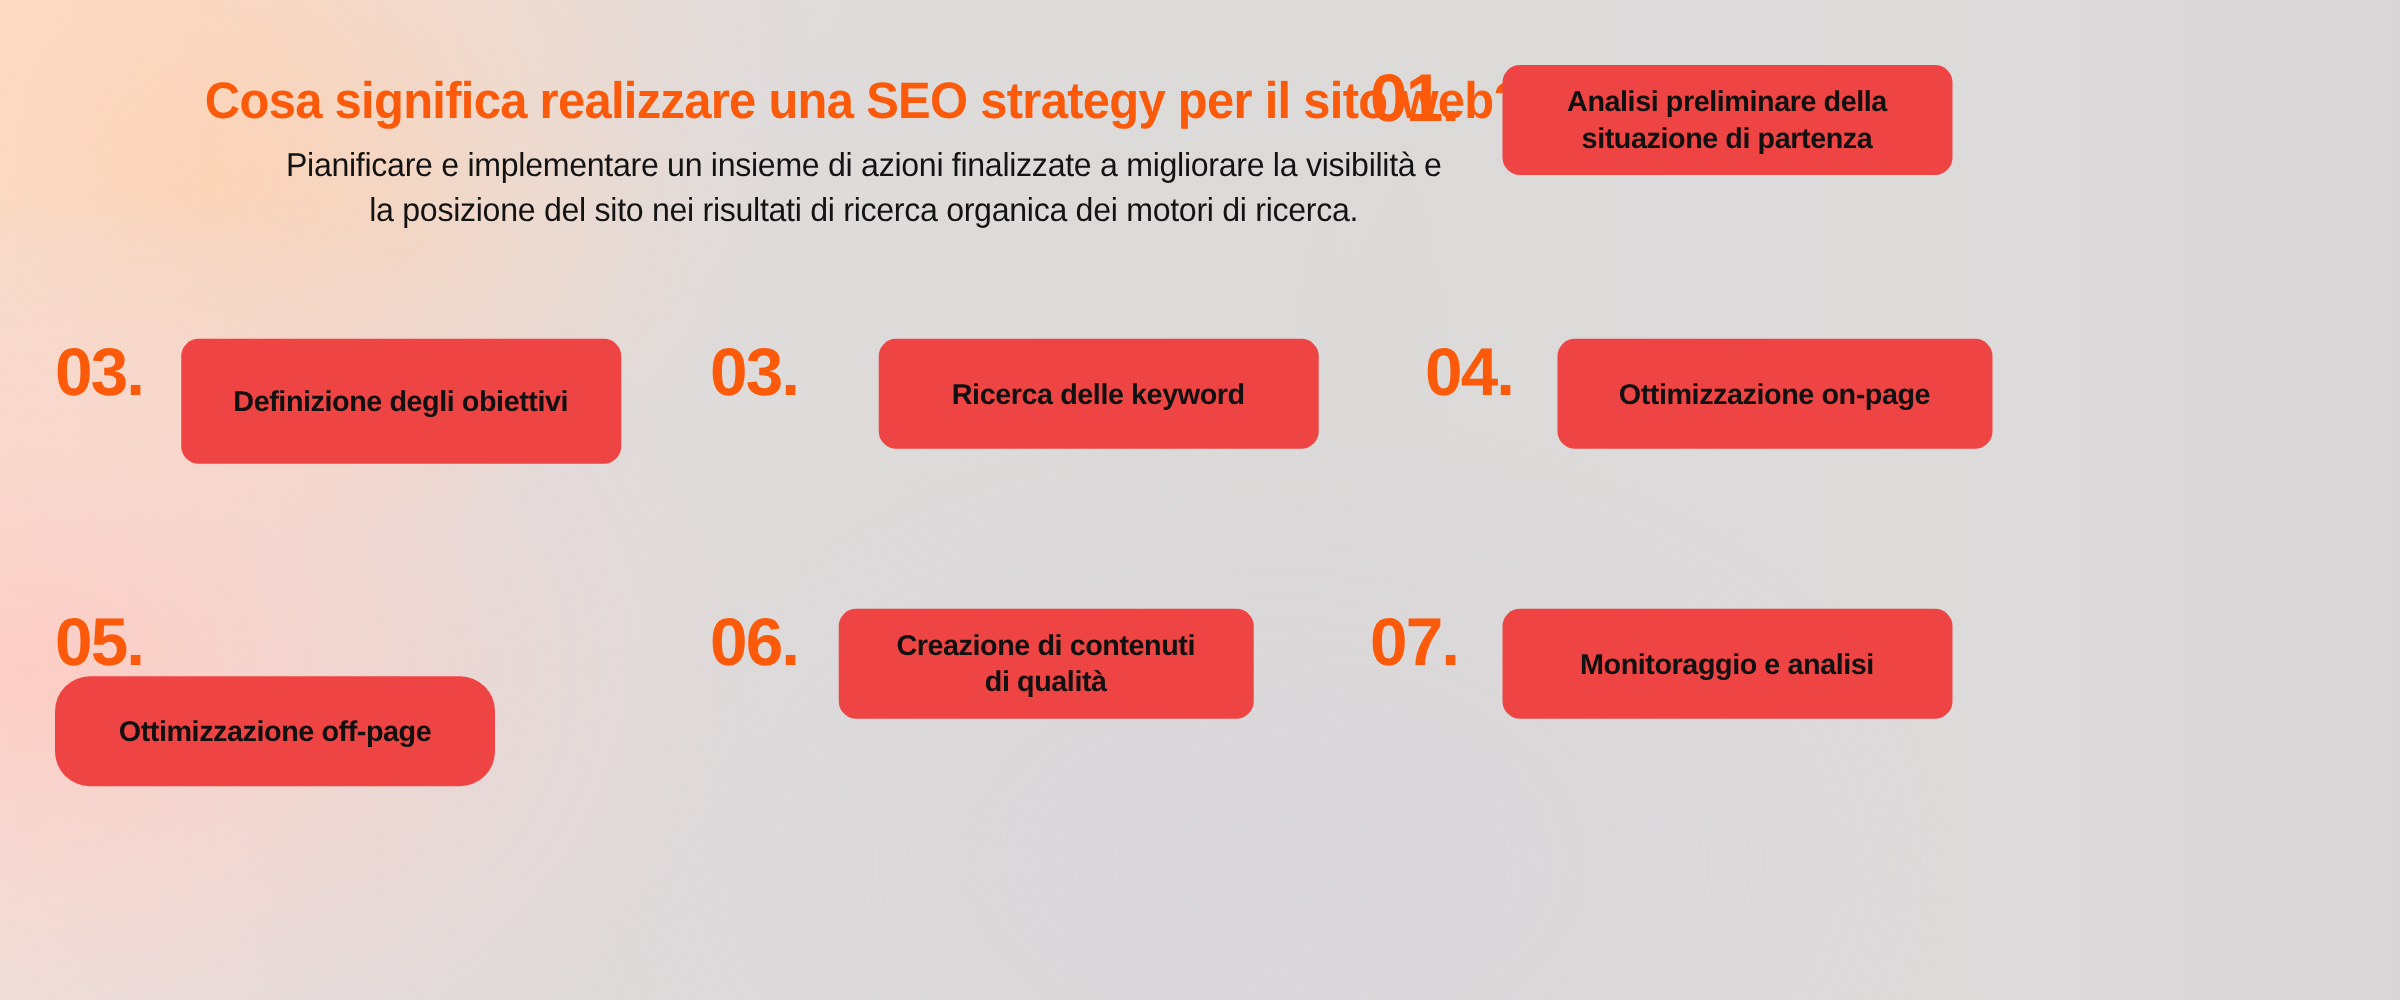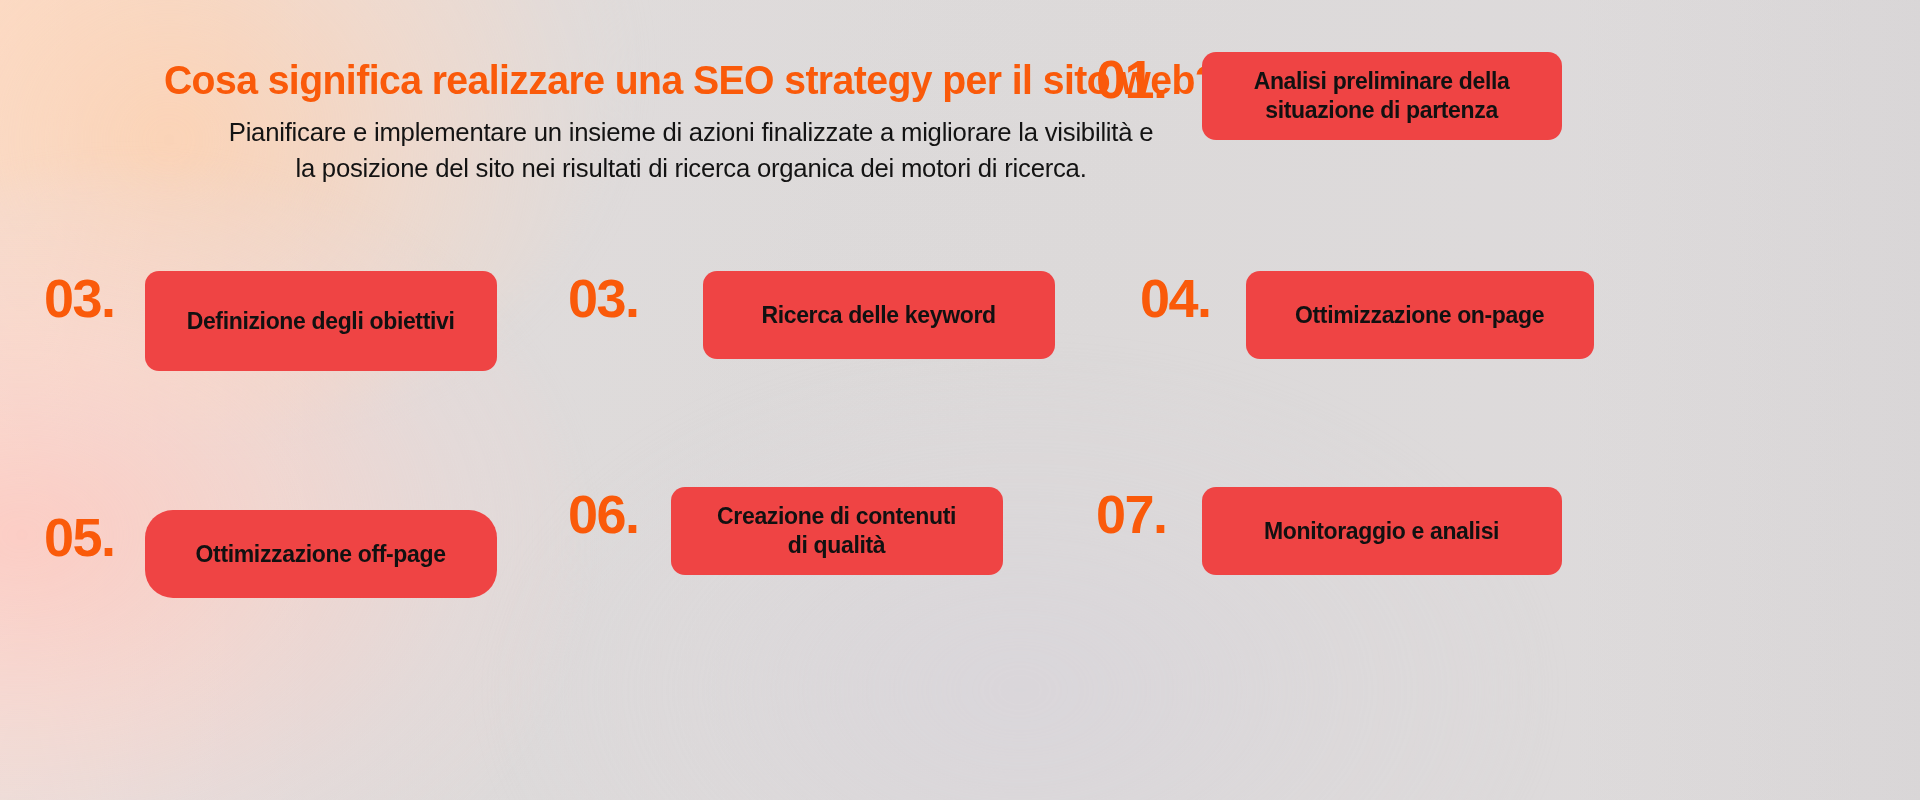--- a/index.html
+++ b/index.html
@@ -167,21 +167,21 @@
   #step-02 .step-card { width: 352px; height: 100px; }
 
   #step-03 { left: 568px; top: 271px; gap: 32px; }
   #step-03 .step-number { margin-right: 32px; }
   #step-03 .step-card { width: 352px; height: 88px; }
 
   #step-04 { left: 1096px; top: 271px; margin-left: 44px; }
   #step-04 .step-number { margin-right: 35px; }
   #step-04 .step-card { width: 348px; height: 88px; }
 
-  #step-05 { left: 44px; top: 510px; }
+  #step-05 { left: 44px; top: 487px; flex-direction: column; }
   #step-05 .step-number { margin-right: 30px; }
   #step-05 .step-card { width: 352px; height: 88px; border-radius: 28px; }
 
   #step-06 { left: 568px; top: 487px; }
   #step-06 .step-number { margin-right: 32px; }
   #step-06 .step-card { width: 332px; height: 88px; }
 
   #step-07 { left: 1096px; top: 487px; }
   #step-07 .step-number { margin-right: 35px; }
   #step-07 .step-card { width: 360px; height: 88px; }

